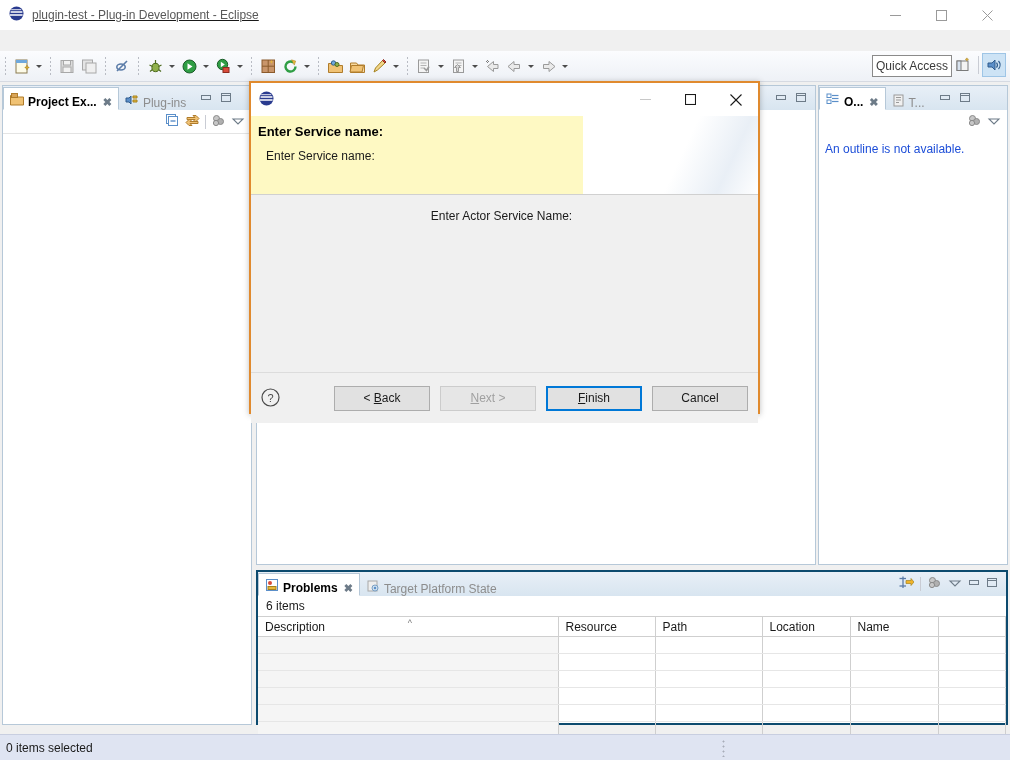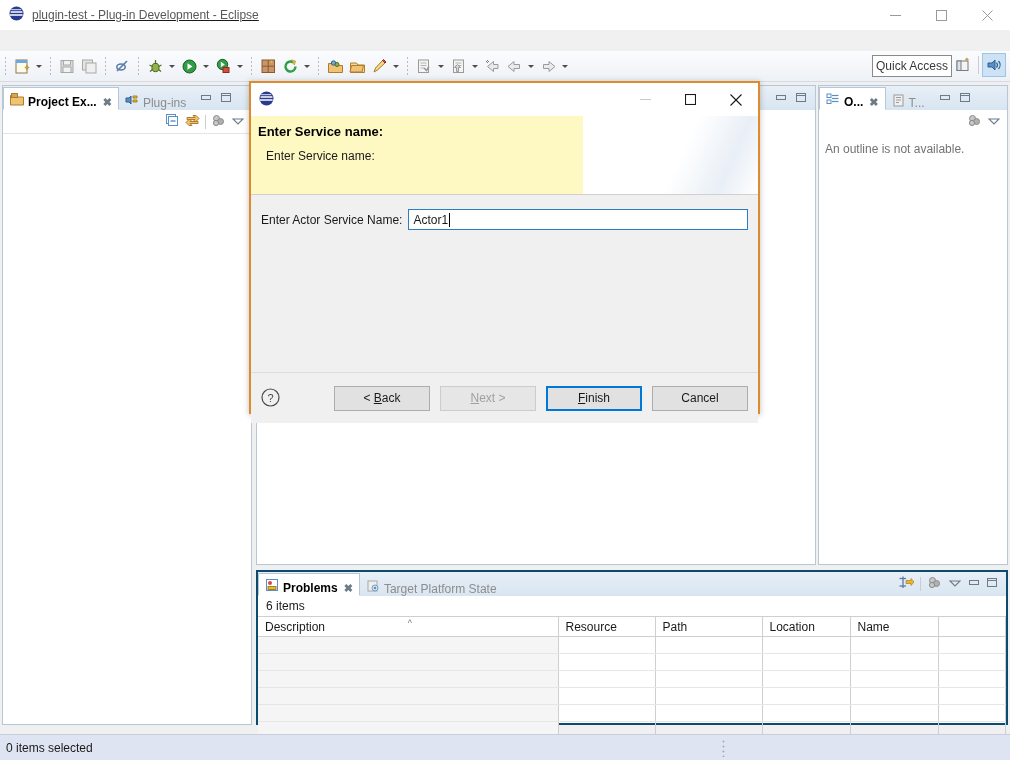--- a/index.html
+++ b/index.html
@@ -96,21 +96,21 @@
   .panel-min-max { display: flex; align-items: center; gap: 8px; margin-left: 8px; padding-bottom: 4px; }
 
   #editor-area {
     position: absolute; left: 256px; top: 85px; width: 560px; height: 480px;
     background: #ffffff; border: 1px solid #b6c8d8;
   }
   #right-panel {
     position: absolute; left: 818px; top: 85px; width: 190px; height: 480px;
     background: #ffffff; border: 1px solid #b6c8d8;
   }
-  .outline-text { padding: 8px 6px; font-size: 12px; color: #737373; }
+  .outline-text { padding: 8px 6px; font-size: 12px; color: #1d4ed8; }
 
   #problems-panel {
     position: absolute; left: 256px; top: 570px; width: 752px; height: 155px;
     background: #ffffff; border: 2px solid #0c4a6e;
   }
   .items-count { font-size: 12px; padding: 3px 6px 3px 8px; color: #1a1a1a; background: #fff; }
   .tbl { width: 100%; border-collapse: collapse; table-layout: fixed; }
   .tbl th {
     height: 20px; font-weight: normal; font-size: 12px; text-align: left;
     padding-left: 7px; background: #ffffff;
@@ -716,24 +716,20 @@
 
     <div class="dlg-head">
       <div class="dlg-head-bg"></div>
       <div class="dlg-title">Enter Service name:</div>
       <div class="dlg-subtitle">Enter Service name:</div>
     </div>
 
     <div class="dlg-content">
       <div class="field-row">
         <span class="field-label">Enter Actor Service Name:</span>
-        <span class="field-input">
-          <span>Actor1</span>
-          <span class="caret"></span>
-        </span>
       </div>
     </div>
 
     <div class="dlg-footer">
       <span class="help-btn">
         <svg width="19" height="19" viewBox="0 0 19 19">
           <circle cx="9.5" cy="9.5" r="8.5" fill="none" stroke="#4a4a4a" stroke-width="1.2"></circle>
           <text x="9.5" y="13.5" text-anchor="middle" font-size="11" font-family="Liberation Sans, sans-serif" fill="#4a4a4a">?</text>
         </svg>
       </span>

